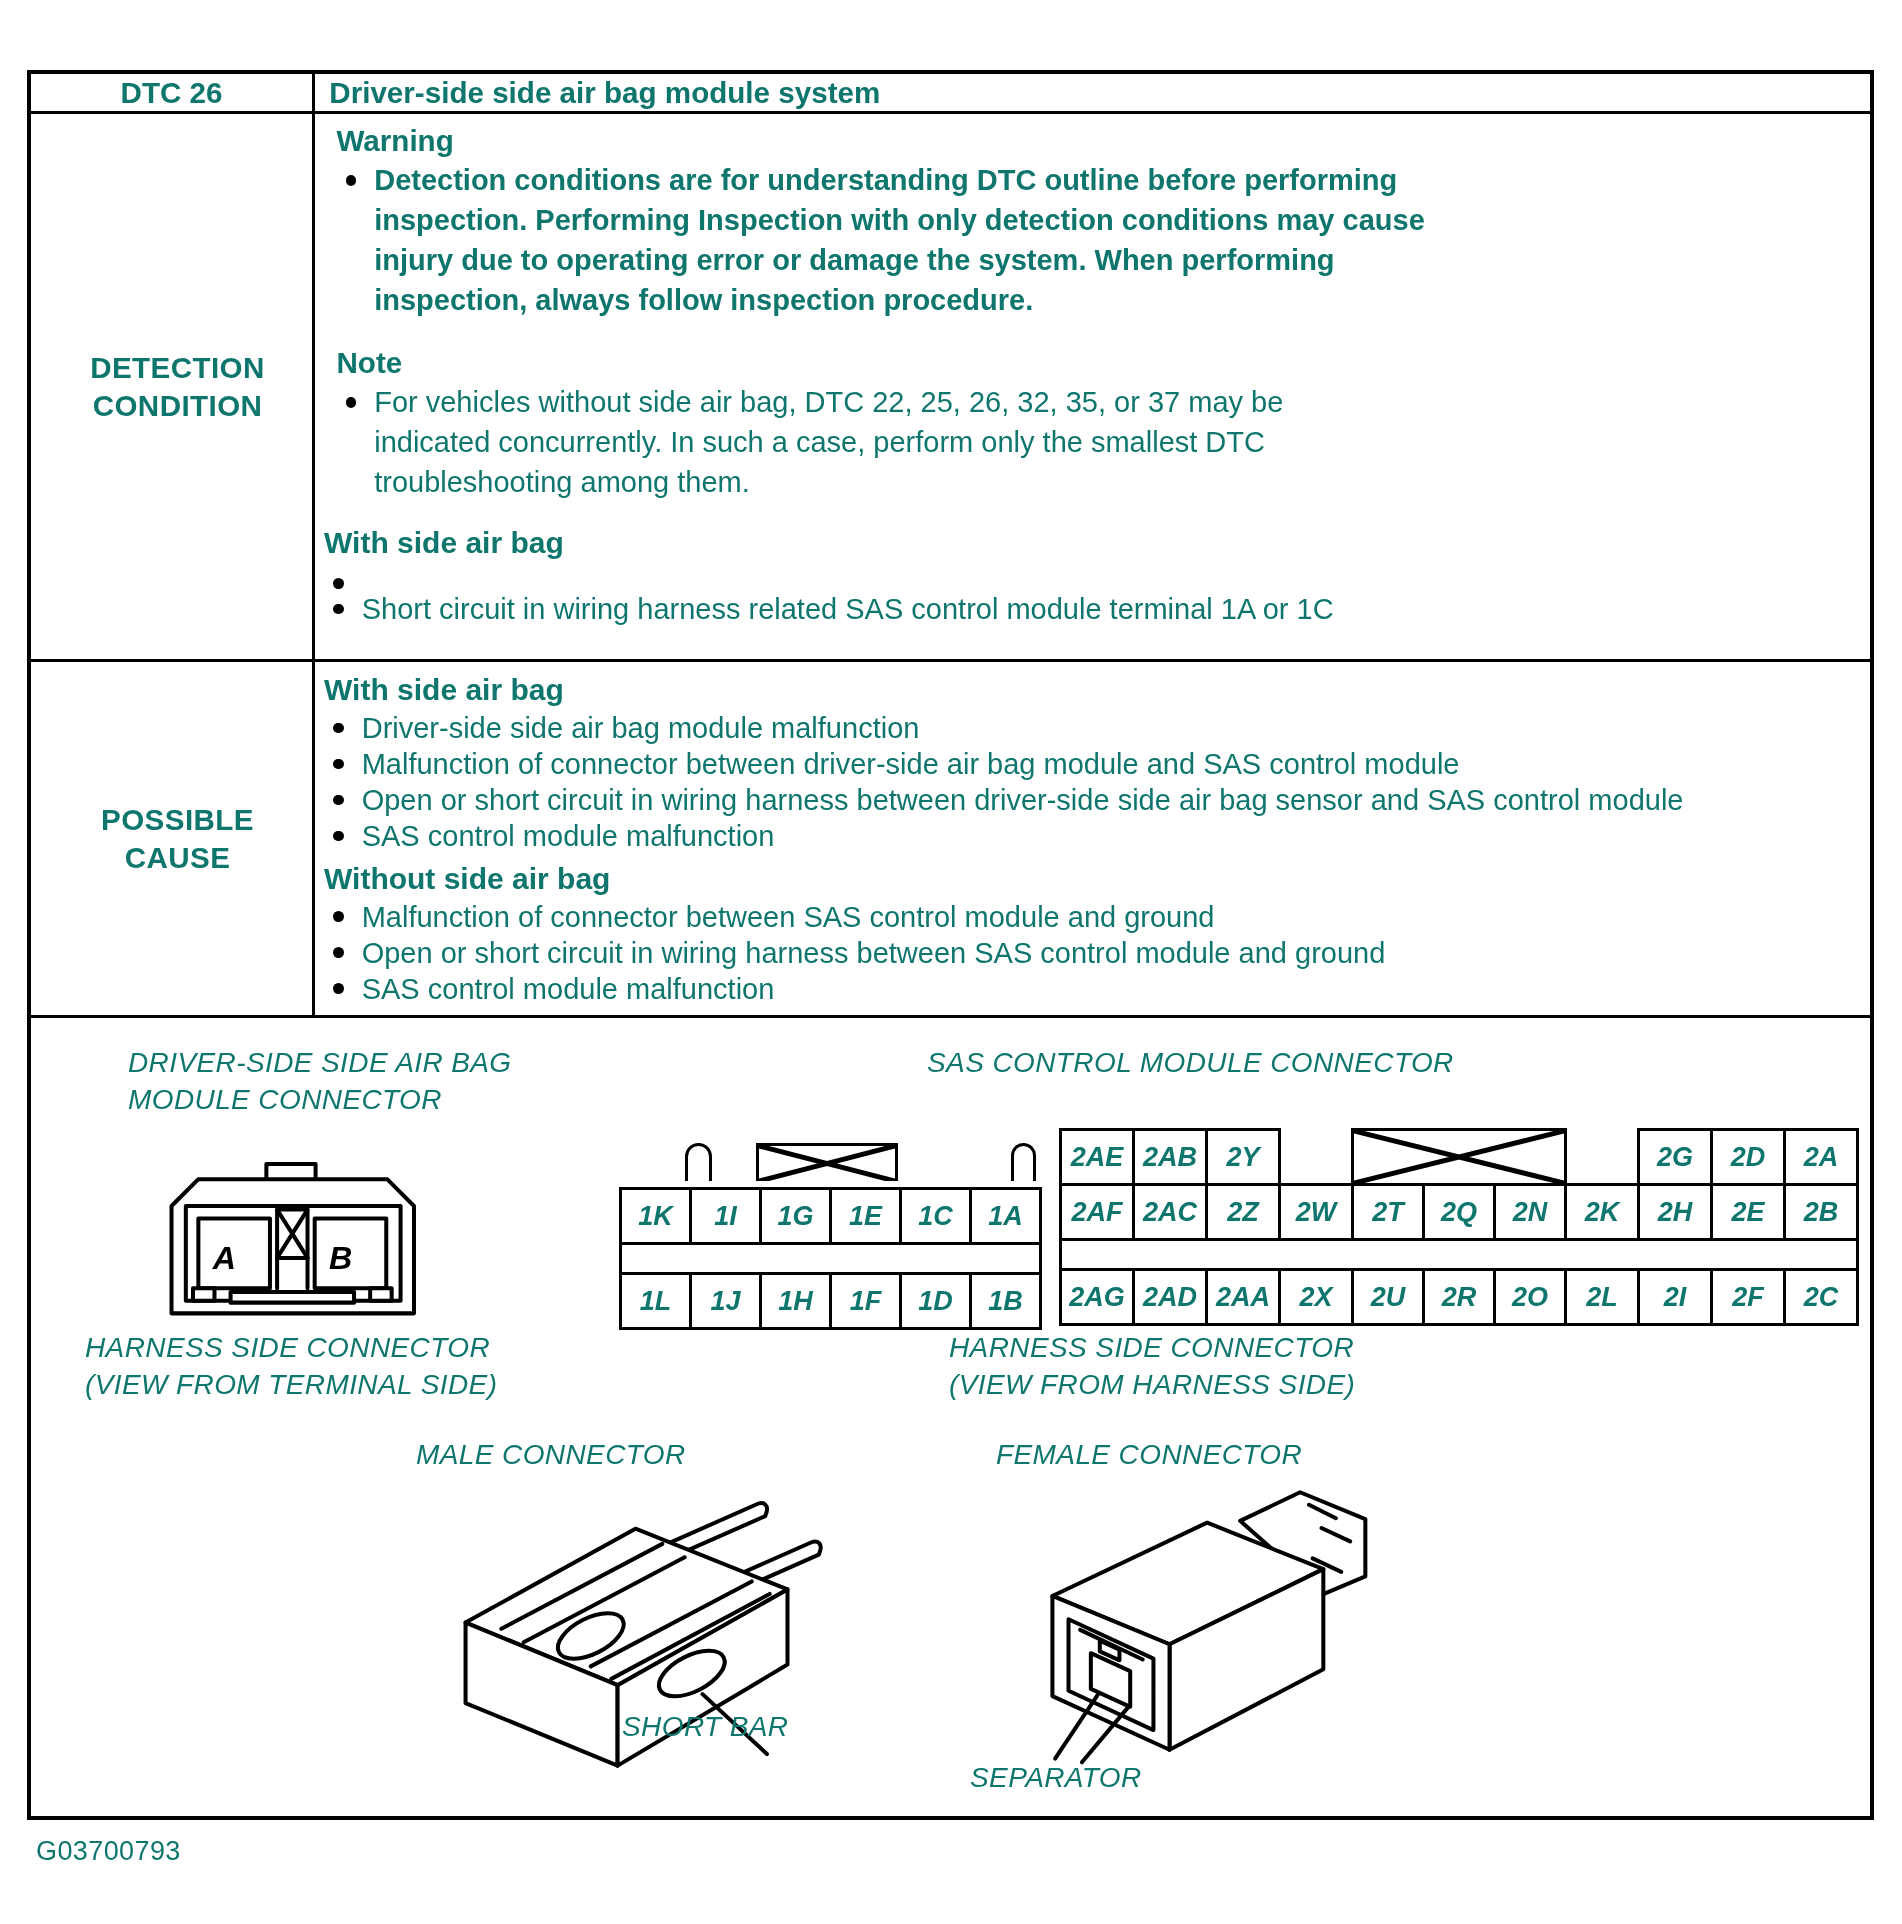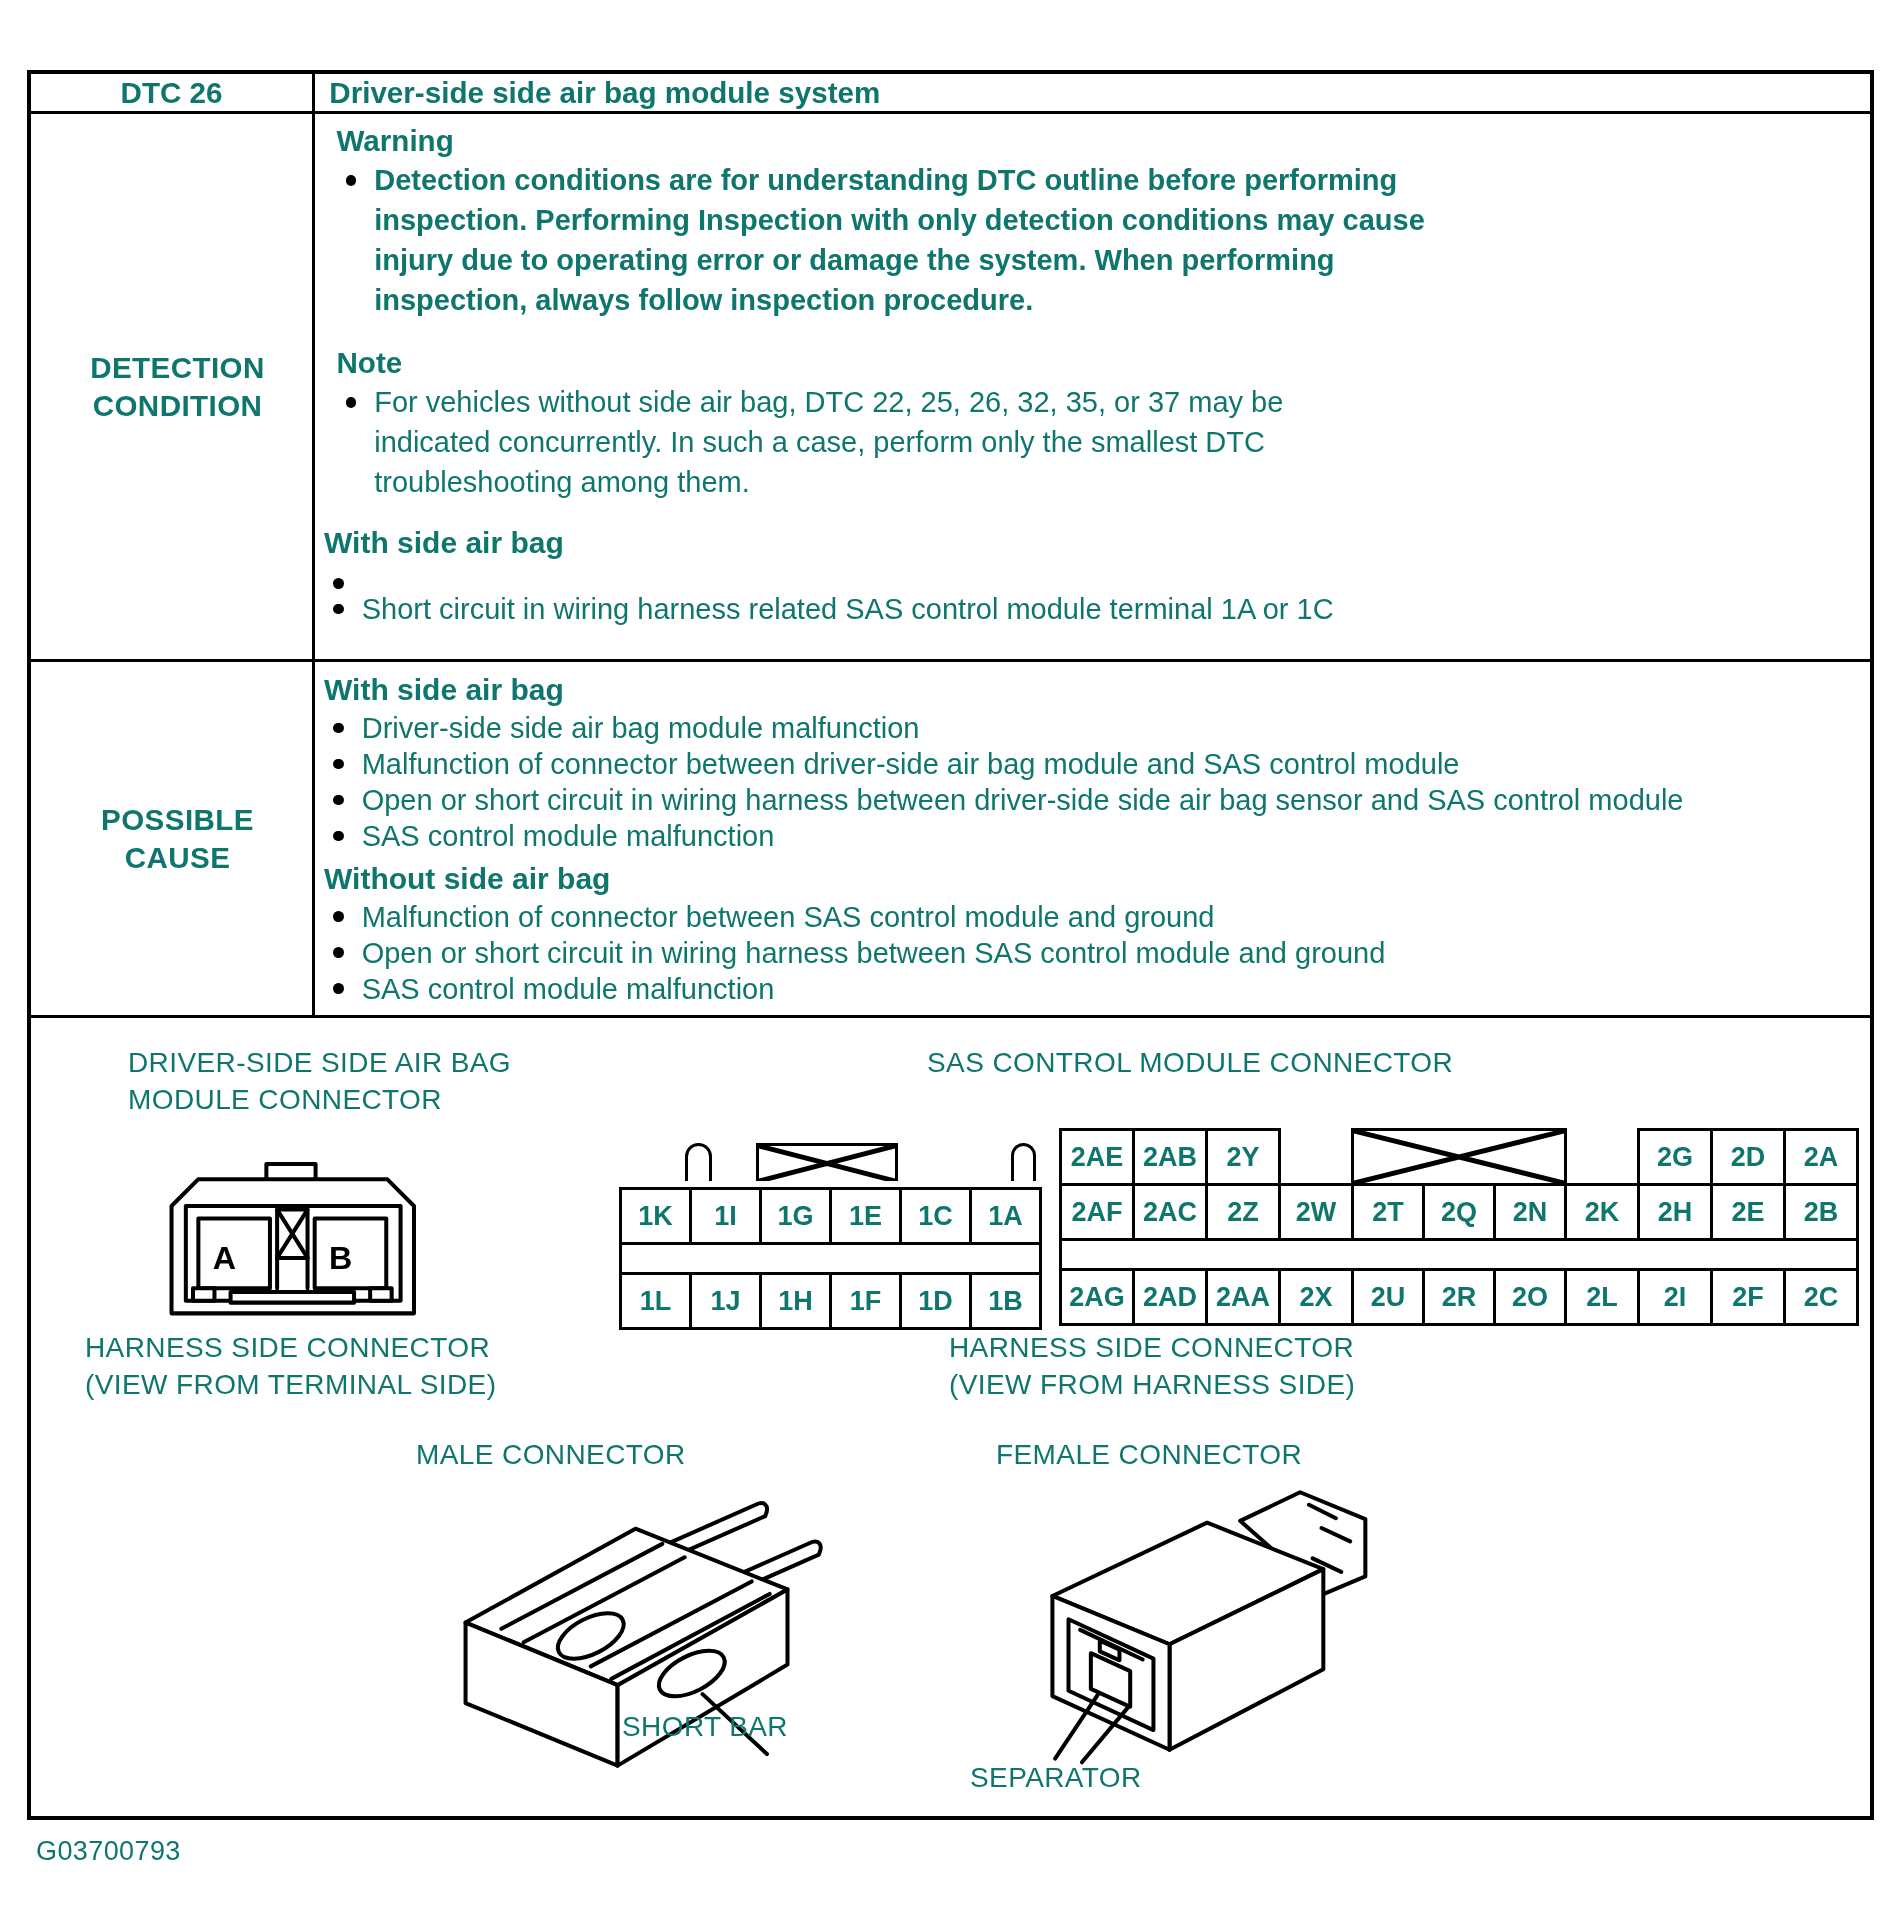--- a/index.html
+++ b/index.html
@@ -6,21 +6,21 @@
   .page{position:relative;width:1902px;height:1925px;background:#ffffff;
         font-family:"Liberation Sans",sans-serif;color:#0f766e;overflow:hidden;}
 
   
   .frame{position:absolute;left:27px;top:70px;width:1847px;height:1750px;
          border:4.5px solid #000;box-sizing:border-box;}
   .row{position:absolute;left:0;right:0;box-sizing:border-box;}
   .row-header{top:0;height:40px;border-bottom:3.6px solid #000;}
   .row-det{top:40px;height:548px;border-bottom:3.6px solid #000;}
   .row-cause{top:588px;height:356px;border-bottom:3.6px solid #000;}
-  .row-diagram{top:945px;bottom:17px;}
+  .row-diagram{top:945px;bottom:17px;font-style:italic;}
 
   .label-cell{position:absolute;left:0;top:0;bottom:0;width:284px;
               border-right:3.6px solid #000;box-sizing:border-box;
               display:flex;flex-direction:column;justify-content:center;align-items:center;}
   .row-label{font-weight:bold;font-size:29.6px;line-height:38px;text-align:center;letter-spacing:0.4px;margin-left:12px;}
   .cell-content{position:absolute;left:284px;right:0;top:0;bottom:0;overflow:hidden;}
   .hdr-code{font-weight:bold;font-size:29.6px;}
   .hdr-title{display:flex;align-items:center;height:100%;padding-left:14.3px;
              font-weight:bold;font-size:29.6px;}
 

